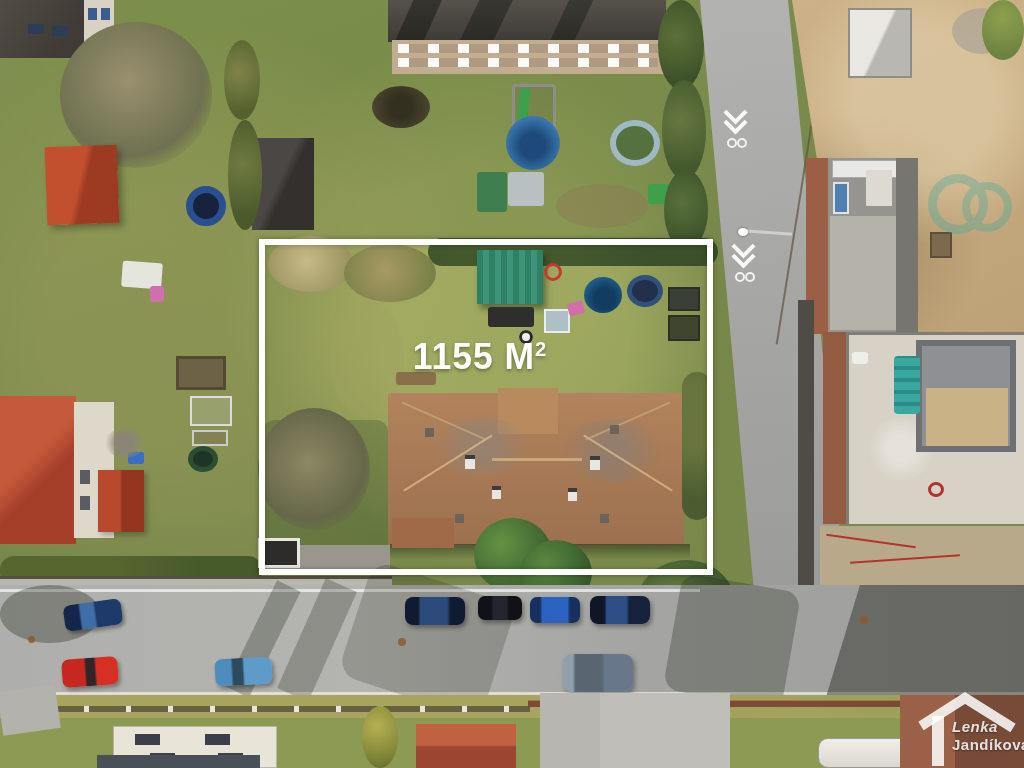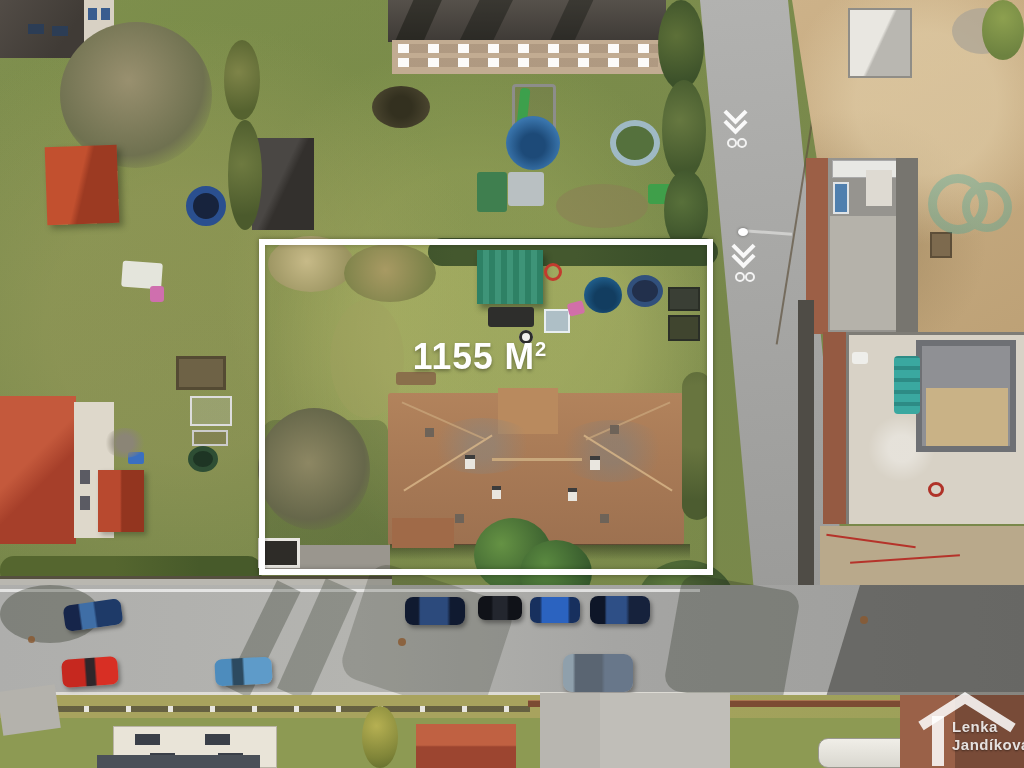--- a/index.html
+++ b/index.html
@@ -277,17 +277,17 @@
   <div class="boundary" style="left:259px;top:239px;width:454px;height:336px;box-sizing:border-box;"></div>
   <div class="area-label" style="left:385px;top:336px;width:190px;">
     <span>1155 M</span><sup>2</sup>
   </div>
 
   <div class="abs" style="left:915px;top:688px;width:106px;height:78px;">
     <svg width="106" height="78" viewBox="0 0 106 78" style="position:absolute;left:0;top:0;">
       <polyline points="6,38 50,10 98,40" fill="none" stroke="rgba(255,255,255,.85)" stroke-width="10"></polyline>
       <rect x="17" y="28" width="12" height="50" fill="rgba(255,255,255,.85)"></rect>
     </svg>
-    <span class="wm-text" style="left:37px;top:30px;">Lenka</span>
+    <span class="wm-text" style="left:37px;top:30px;font-style:italic;">Lenka</span>
     <span class="wm-text" style="left:37px;top:48px;">Jandíková</span>
   </div>
 
 </div>
 
 </body></html>

